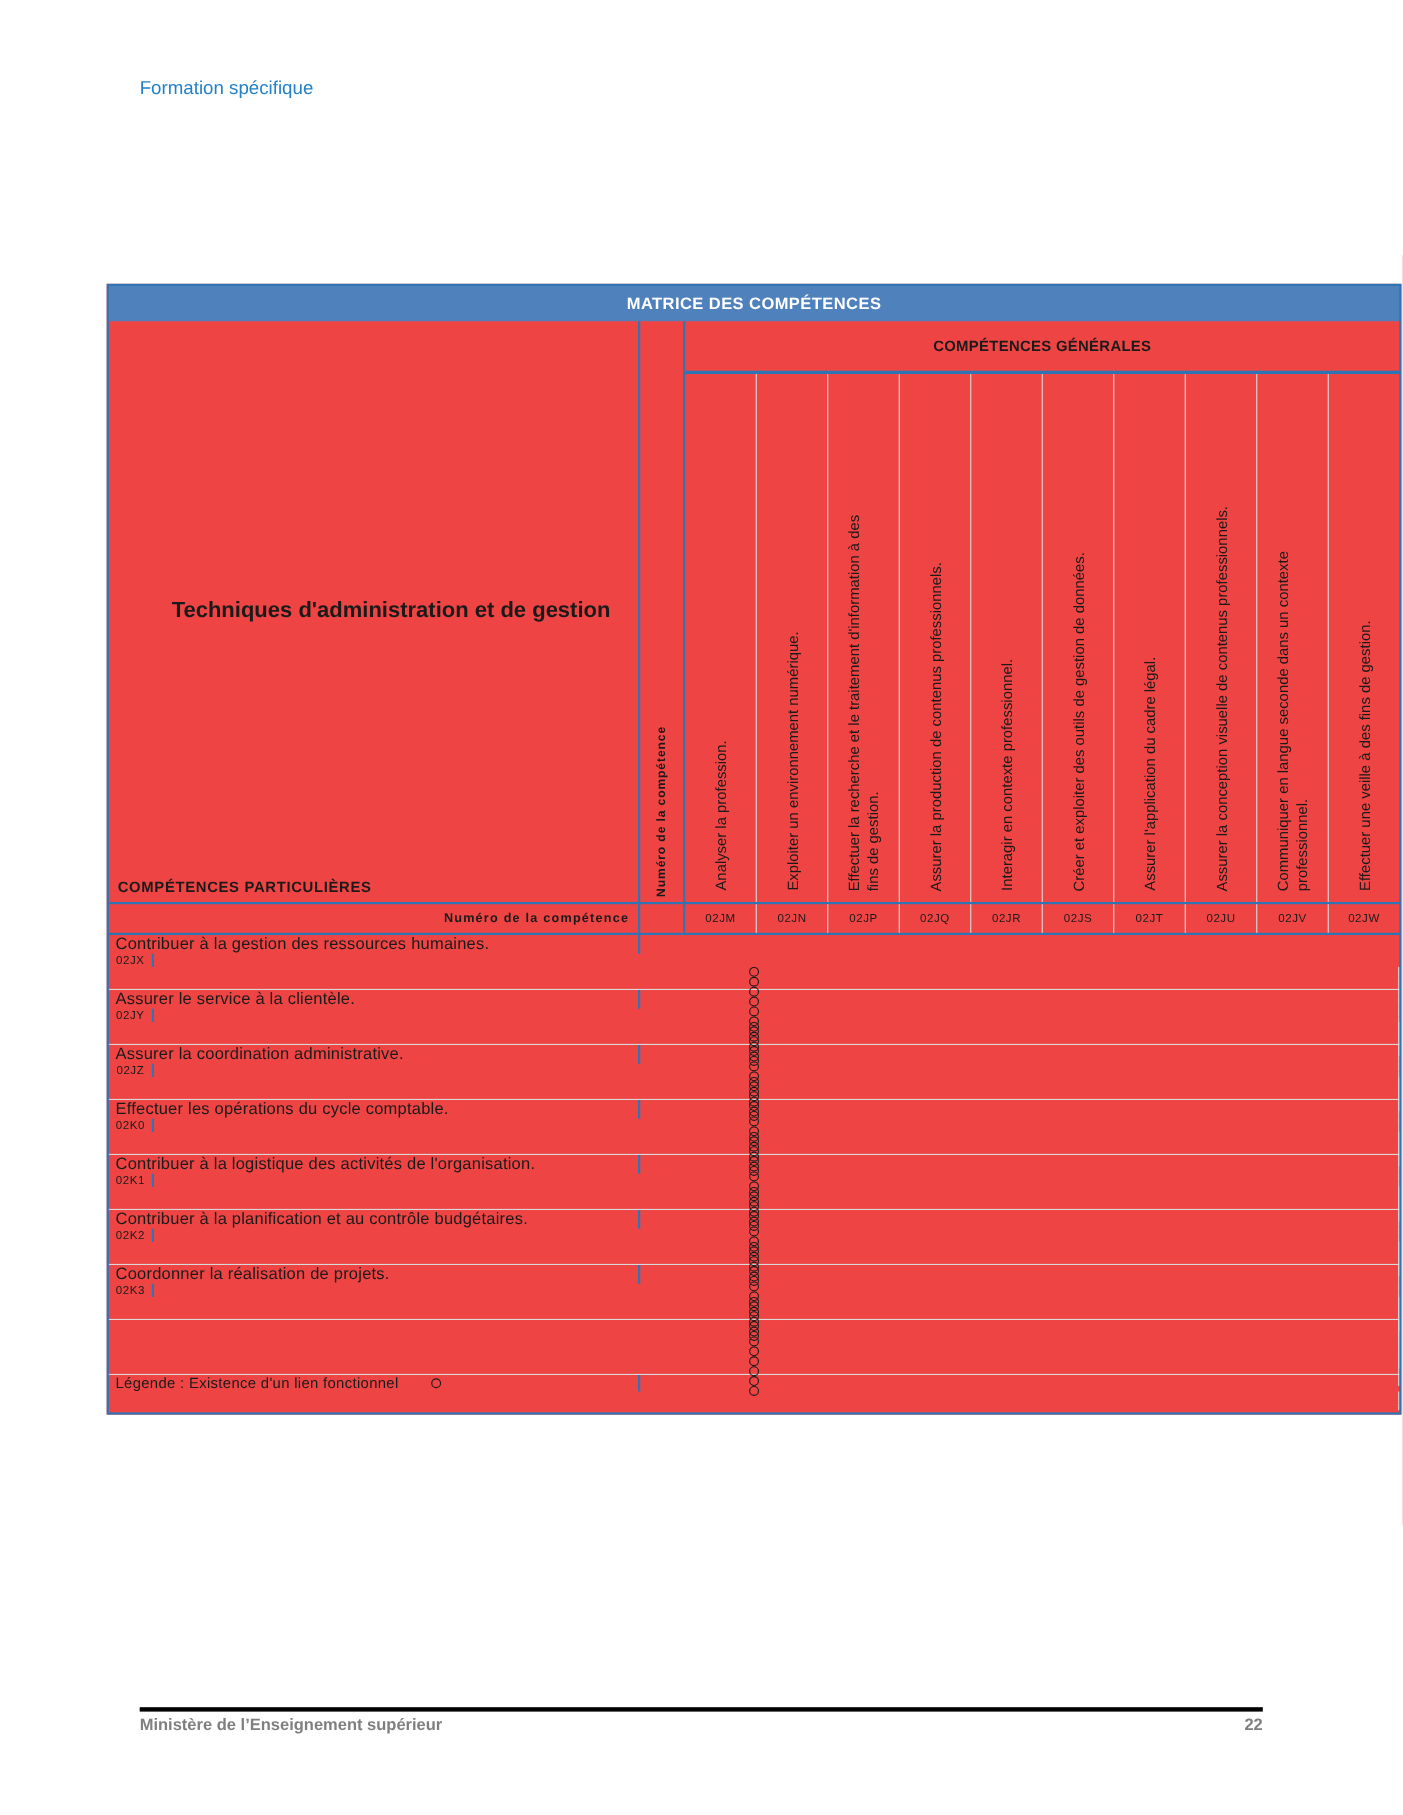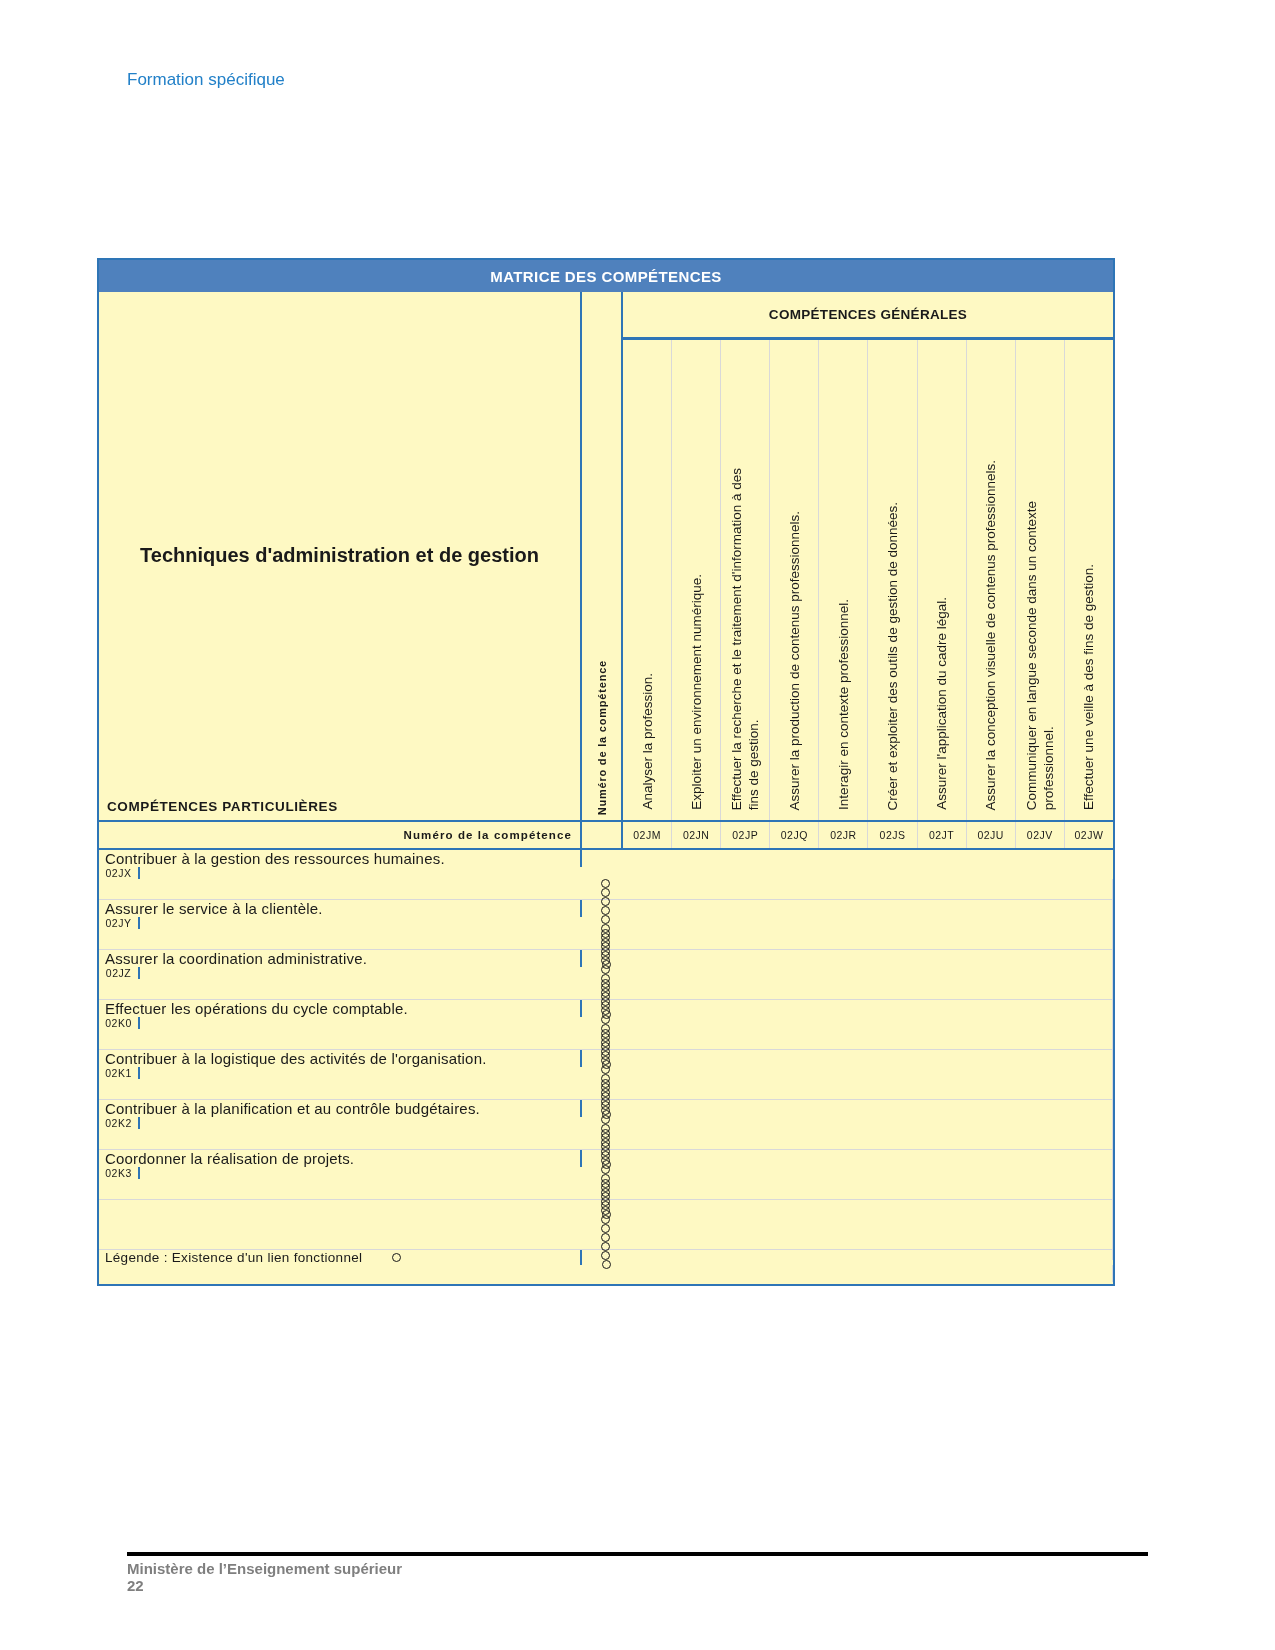--- a/index.html
+++ b/index.html
@@ -18,23 +18,23 @@
     position: absolute;
     left: 127px;
     top: 70px;
     font-size: 17px;
     color: var(--accent-blue, #2280C8);
   }
   .matrix-table {
     position: absolute;
     left: 97px;
     top: 258px;
-    width: 1018px;
+    width: 1177px;
     border: 2px solid var(--border-blue, #2E75B6);
-    background: #fef9c3;
+    background: #ef4444;
   }
   .title-bar {
     height: 32px;
     background: var(--header-blue, #4F81BD);
     color: #ffffff;
     font-weight: bold;
     font-size: 15px;
     letter-spacing: 0.4px;
     display: flex;
     align-items: center;
@@ -43,21 +43,21 @@
   .header-region { display: flex; height: 528px; }
   .left-cell {
     width: 483px;
     position: relative;
     border-right: 2px solid var(--border-blue, #2E75B6);
     flex: none;
   }
   .program-title {
     position: absolute;
     top: 252px;
-    left: 0;
+    left: 16px;
     width: 100%;
     text-align: center;
     font-weight: bold;
     font-size: 20px;
   }
   .particular-label {
     position: absolute;
     left: 8px;
     bottom: 6px;
     font-weight: bold;
@@ -192,21 +192,20 @@
   .footer-row {
     position: absolute;
     left: 127px;
     top: 1560px;
     width: 1021px;
     display: flex;
     justify-content: space-between;
     font-weight: bold;
     font-size: 15px;
     color: var(--footer-gray, #7F7F7F);
-    flex-direction: column;
   }
 </style>
 </head>
 <body>
 
 <div class="page">
 
   <div class="top-label">Formation spécifique</div>
 
   <div class="matrix-table">

